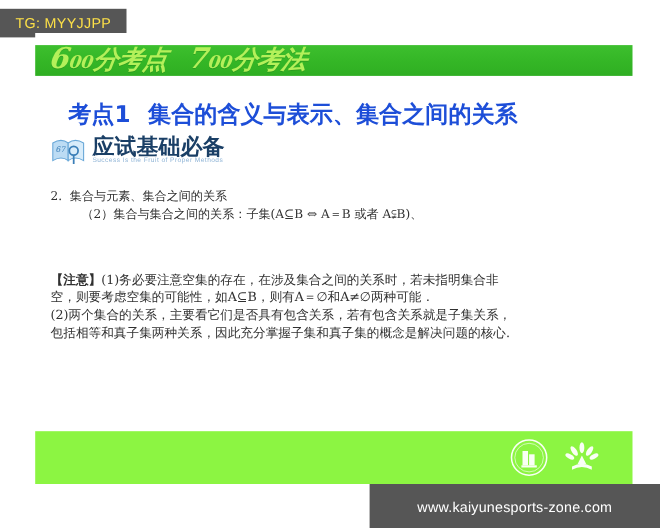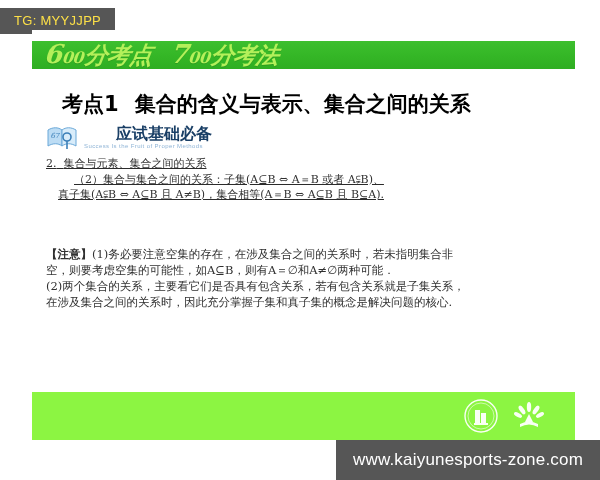--- a/index.html
+++ b/index.html
@@ -66,21 +66,21 @@
   #banner-script .num { font-size: 26px; }
   #banner-script .sm  { font-size: 16px; }
   #banner-script .gap { display:inline-block; width: 20px; }
 
   
   #page-title {
     position: absolute;
     left: 62px;
     top: 90px;
     width: 500px;
-    color: #000000;
+    color: #1d4ed8;
     font-size: 21px;
     font-weight: bold;
     font-family: "DejaVu Sans", sans-serif;
     white-space: nowrap;
   }
   #page-title .kp { letter-spacing: 0px; }
   #page-title .sep { display: inline-block; width: 16px; }
 
   
   #section-header {
@@ -95,46 +95,44 @@
     height: 26px;
     position: relative;
     flex: 0 0 auto;
   }
   #section-text-wrap {
     margin-left: 4px;
     margin-top: -1px;
   }
   #section-title {
     color: #1a3f66;
-    font-size: 16px;
+    font-size: 20px;
     font-weight: bold;
     font-family: "DejaVu Sans", sans-serif;
     line-height: 17px;
     white-space: nowrap;
-    margin-left: 32px;
   }
   #section-subtitle {
     color: #8fb4d6;
     font-size: 6px;
     font-family: "Liberation Sans", sans-serif;
     letter-spacing: 0.4px;
     margin-top: 1px;
     white-space: nowrap;
   }
 
   
   #content {
     position: absolute;
     left: 46px;
-    top: 156px;
+    top: 171px;
     width: 512px;
     color: #2b2b2b;
     font-family: "DejaVu Serif", serif;
     font-size: 11px;
-    text-decoration: underline;
   }
   .line {
     white-space: nowrap;
     line-height: 15.5px;
     font-size: 11px;
     color: #303030;
   }
   .indent1 { padding-left: 12px; }
   .indent2 { padding-left: 34px; }
   .indent3 { padding-left: 28px; }
@@ -174,21 +172,21 @@
 
   
   #site-watermark {
     position: absolute;
     left: 336px;
     top: 440px;
     width: 264px;
     height: 40px;
     background: #565656;
     color: #ffffff;
-    font-size: 17px;
+    font-size: 13px;
     font-family: "Liberation Sans", sans-serif;
     display: flex;
     align-items: center;
     justify-content: center;
     letter-spacing: 0.2px;
   }
 </style>
 </head>
 <body>
 
@@ -220,30 +218,29 @@
     <div id="section-title">应试基础必备</div>
     <div id="section-subtitle">Success Is the Fruit of Proper Methods</div>
   </div>
 </div>
 
 <div id="content">
   <div class="line">
     <span>2.</span>&nbsp;&nbsp;<span>集合与元素、集合之间的关系</span>
   </div>
   <div class="line indent3">（2）集合与集合之间的关系：子集(A⊆B ⇔ A＝B 或者 A⫋B)、</div>
-  <div class="line indent1">真子集(A⫋B ⇔ A⊆B 且 A≠B)，集合相等(A＝B ⇔ A⊆B 且 B⊆A).</div>
 </div>
 
 <div id="note-block">
   <div class="nline">
     <b>【注意】</b><span>(1)务必要注意空集的存在，在涉及集合之间的关系时，若未指明集合非</span>
   </div>
   <div class="nline">空，则要考虑空集的可能性，如A⊆B，则有A＝∅和A≠∅两种可能．</div>
   <div class="nline">(2)两个集合的关系，主要看它们是否具有包含关系，若有包含关系就是子集关系，</div>
-  <div class="nline">在涉及集合之间的关系时，因此充分掌握子集和真子集的概念是解决问题的核心.</div>
+  <div class="nline">包括相等和真子集两种关系，因此充分掌握子集和真子集的概念是解决问题的核心.</div>
 </div>
 
 <div id="bottom-banner">
   <div class="footer-logo" id="footer-logo-seal">
     <svg width="36" height="36" viewBox="0 0 36 36" xmlns="http://www.w3.org/2000/svg">
       <circle cx="18" cy="18" r="16" fill="none" stroke="#ffffff" stroke-width="1.4" opacity="0.95"></circle>
       <circle cx="18" cy="18" r="13" fill="none" stroke="#ffffff" stroke-width="0.7" opacity="0.8"></circle>
       <rect x="12" y="12" width="5" height="13" fill="#ffffff" opacity="0.95"></rect>
       <rect x="18" y="15" width="5" height="10" fill="#ffffff" opacity="0.95"></rect>
       <rect x="11" y="25" width="14" height="2" fill="#ffffff" opacity="0.95"></rect>

